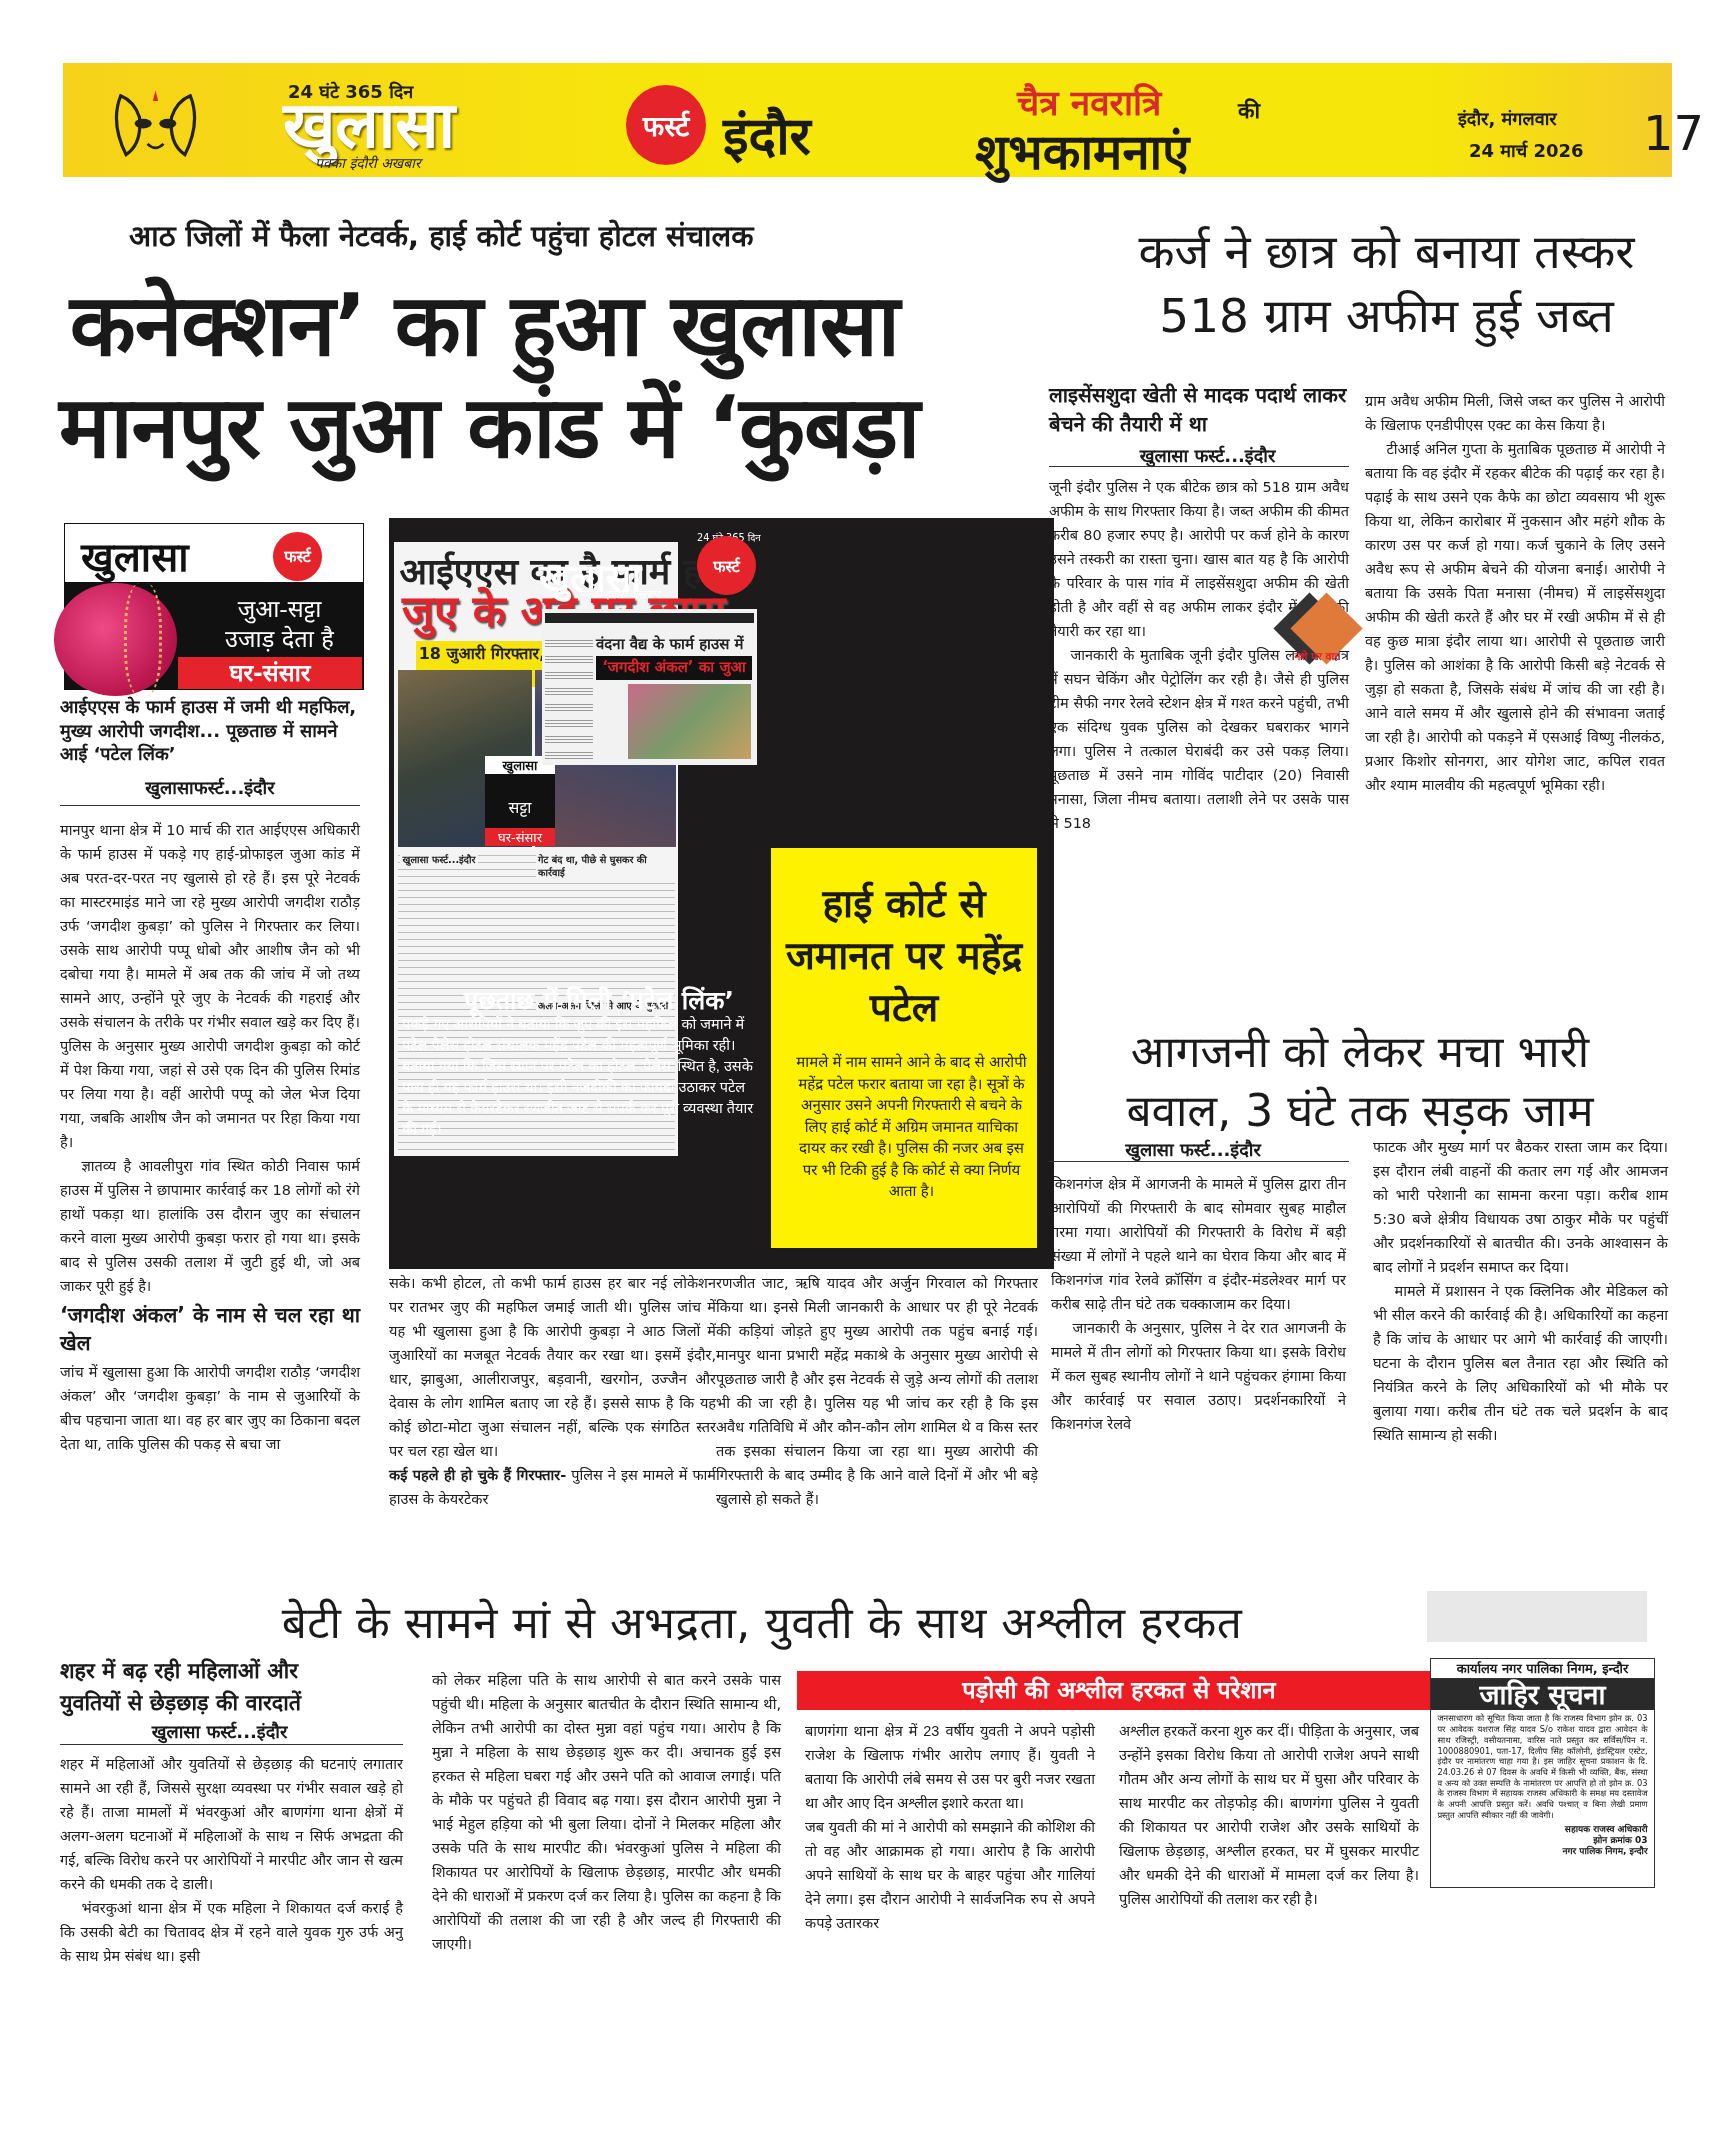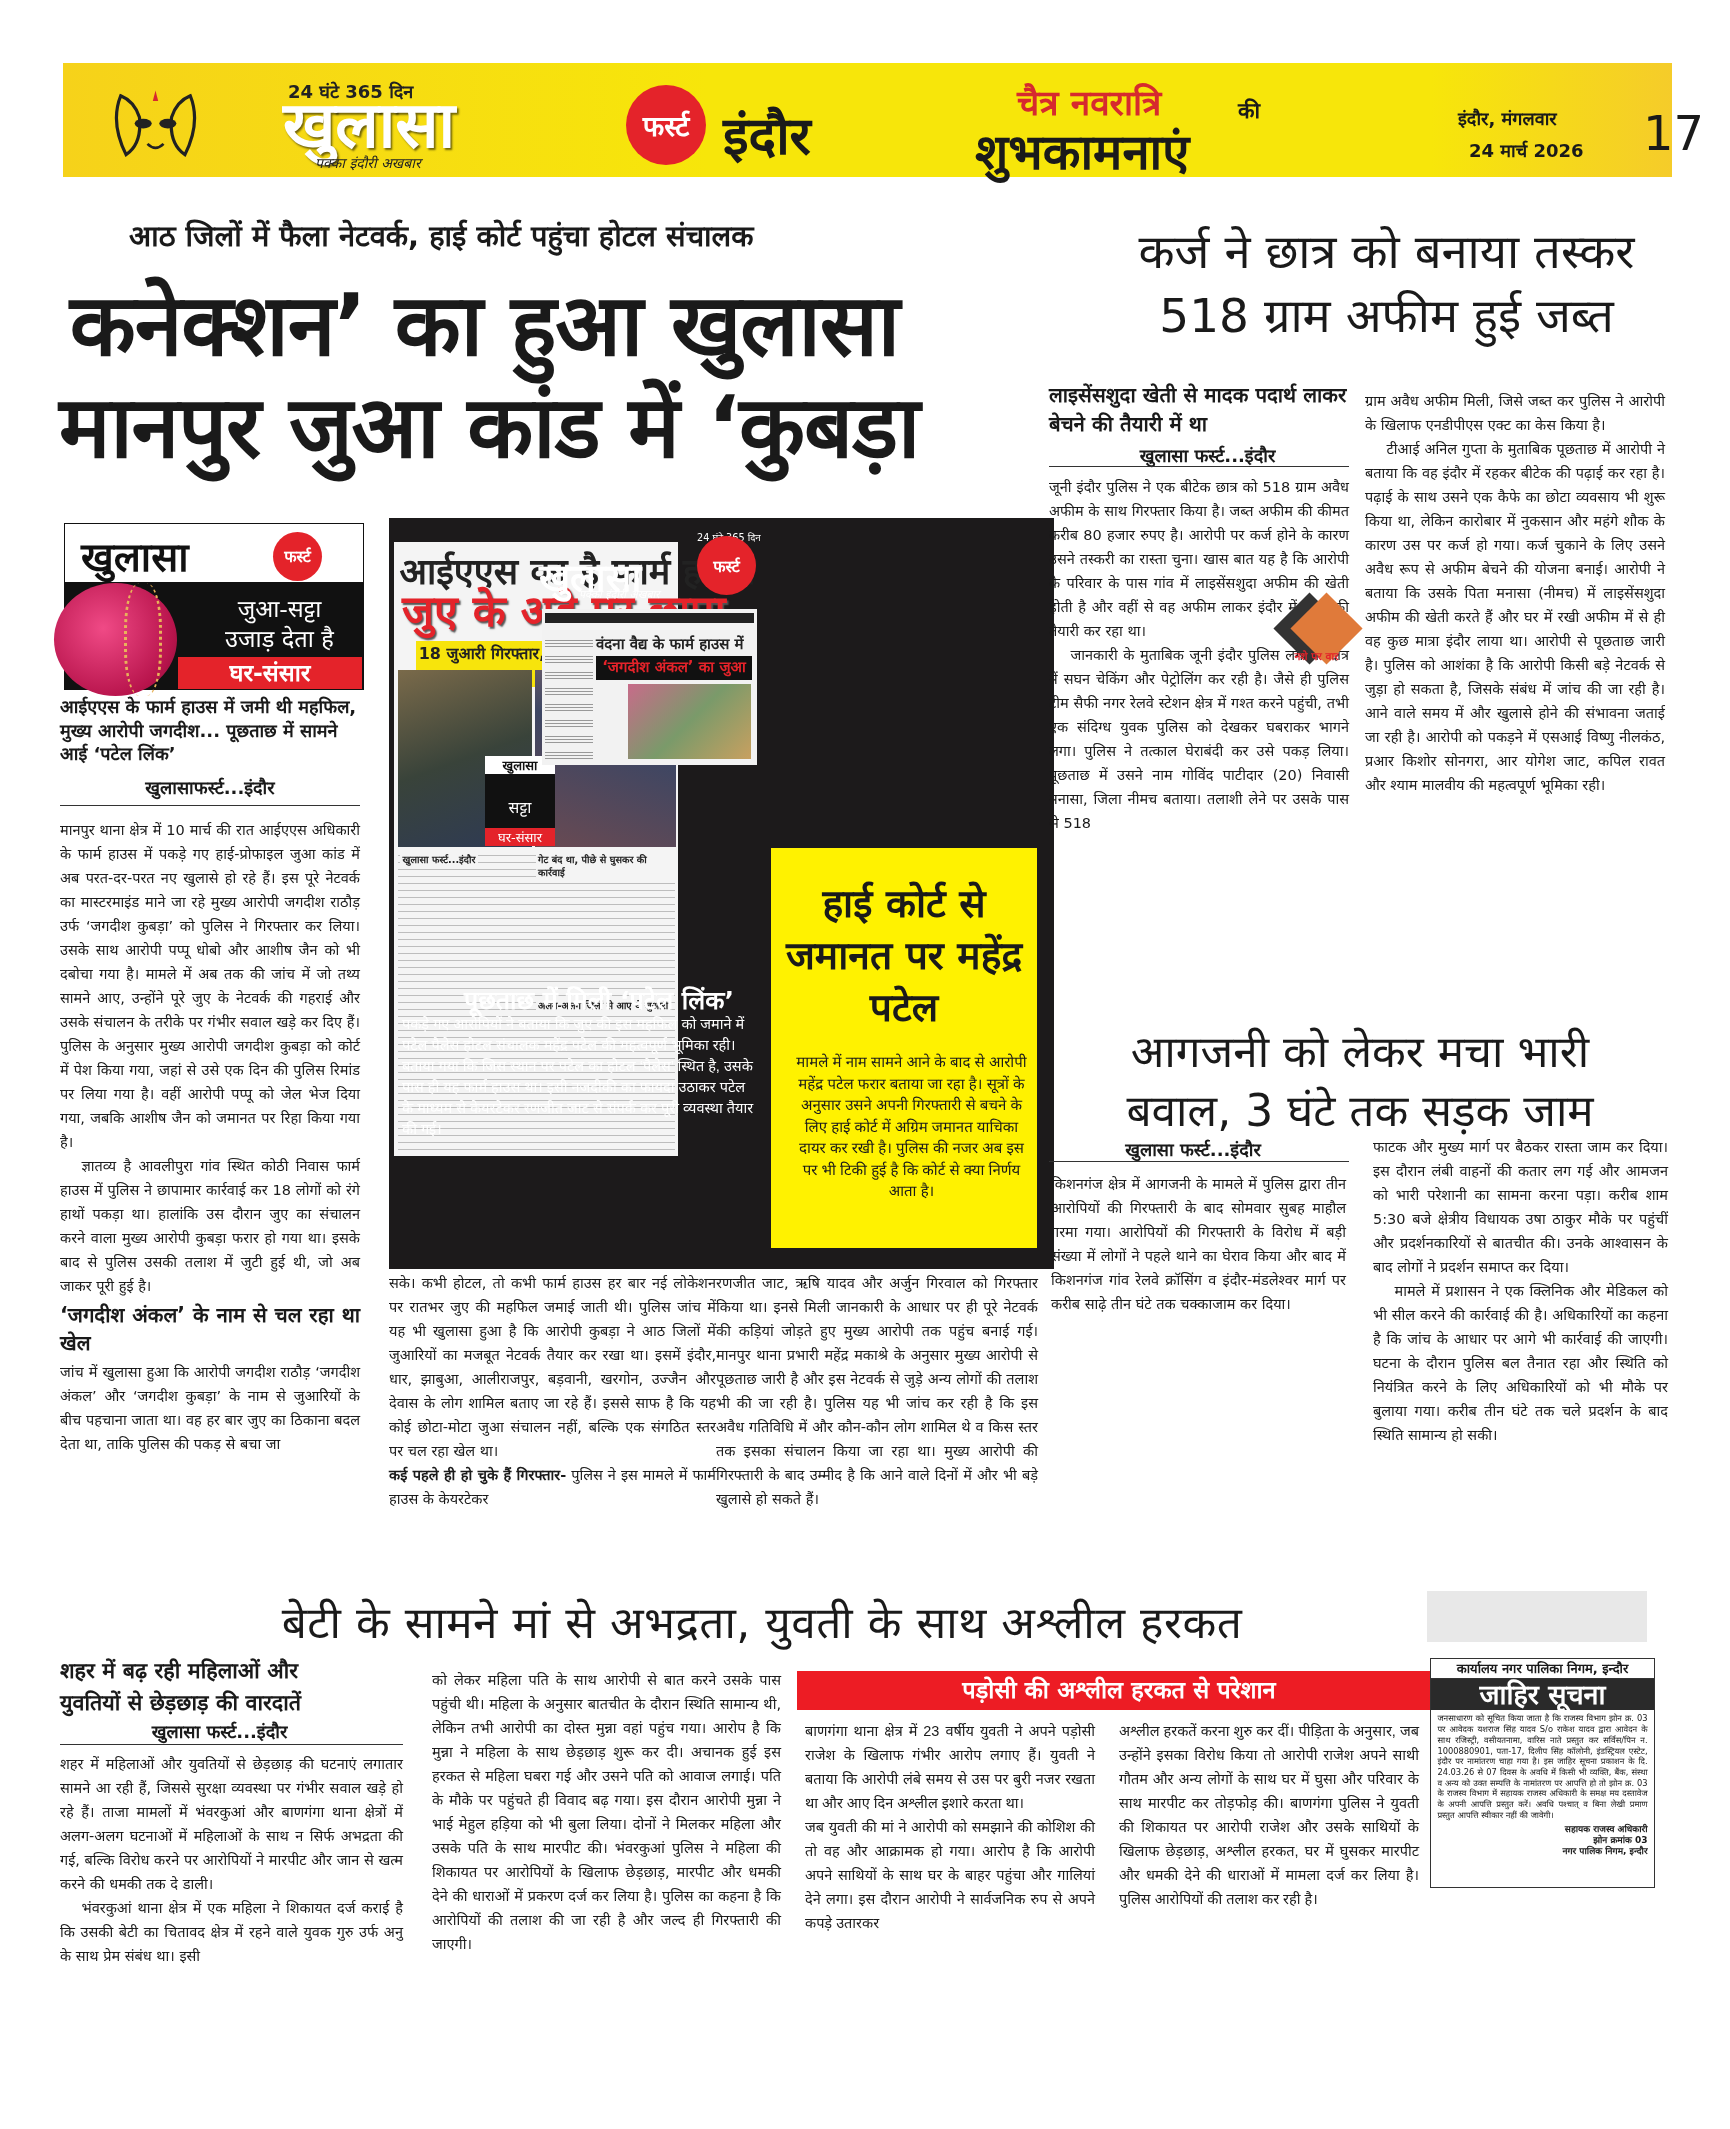--- a/index.html
+++ b/index.html
@@ -209,20 +209,21 @@
 </div>
 
 <div class="abs aag-head">
   <div>आगजनी को लेकर मचा भारी</div>
   <div>बवाल, 3 घंटे तक सड़क जाम</div>
 </div>
 <div class="abs byline" style="left:1051px;top:1137px;width:284px;">खुलासा फर्स्ट...इंदौर</div>
 <div class="abs rule" style="left:1049px;top:1161px;width:300px;"></div>
 <div class="abs body" style="left:1051px;top:1172px;width:295px;">
   <p>किशनगंज क्षेत्र में आगजनी के मामले में पुलिस द्वारा तीन आरोपियों की गिरफ्तारी के बाद सोमवार सुबह माहौल गरमा गया। आरोपियों की गिरफ्तारी के विरोध में बड़ी संख्या में लोगों ने पहले थाने का घेराव किया और बाद में किशनगंज गांव रेलवे क्रॉसिंग व इंदौर-मंडलेश्वर मार्ग पर करीब साढ़े तीन घंटे तक चक्काजाम कर दिया।</p>
+  <p class="ind">जानकारी के अनुसार, पुलिस ने देर रात आगजनी के मामले में तीन लोगों को गिरफ्तार किया था। इसके विरोध में कल सुबह स्थानीय लोगों ने थाने पहुंचकर हंगामा किया और कार्रवाई पर सवाल उठाए। प्रदर्शनकारियों ने किशनगंज रेलवे</p>
 </div>
 <div class="abs body" style="left:1373px;top:1135px;width:295px;">
   <p>फाटक और मुख्य मार्ग पर बैठकर रास्ता जाम कर दिया। इस दौरान लंबी वाहनों की कतार लग गई और आमजन को भारी परेशानी का सामना करना पड़ा। करीब शाम 5:30 बजे क्षेत्रीय विधायक उषा ठाकुर मौके पर पहुंचीं और प्रदर्शनकारियों से बातचीत की। उनके आश्वासन के बाद लोगों ने प्रदर्शन समाप्त कर दिया।</p>
   <p class="ind">मामले में प्रशासन ने एक क्लिनिक और मेडिकल को भी सील करने की कार्रवाई की है। अधिकारियों का कहना है कि जांच के आधार पर आगे भी कार्रवाई की जाएगी। घटना के दौरान पुलिस बल तैनात रहा और स्थिति को नियंत्रित करने के लिए अधिकारियों को भी मौके पर बुलाया गया। करीब तीन घंटे तक चले प्रदर्शन के बाद स्थिति सामान्य हो सकी।</p>
 </div>
 
 <div class="abs bottomhead">बेटी के सामने मां से अभद्रता, युवती के साथ अश्लील हरकत</div>
 <div class="abs grey-ad"></div>
 
 <div class="abs subhead" style="left:60px;top:1655px;width:300px;font-size:21.5px;line-height:32px;">शहर में बढ़ रही महिलाओं और युवतियों से छेड़छाड़ की वारदातें</div>

